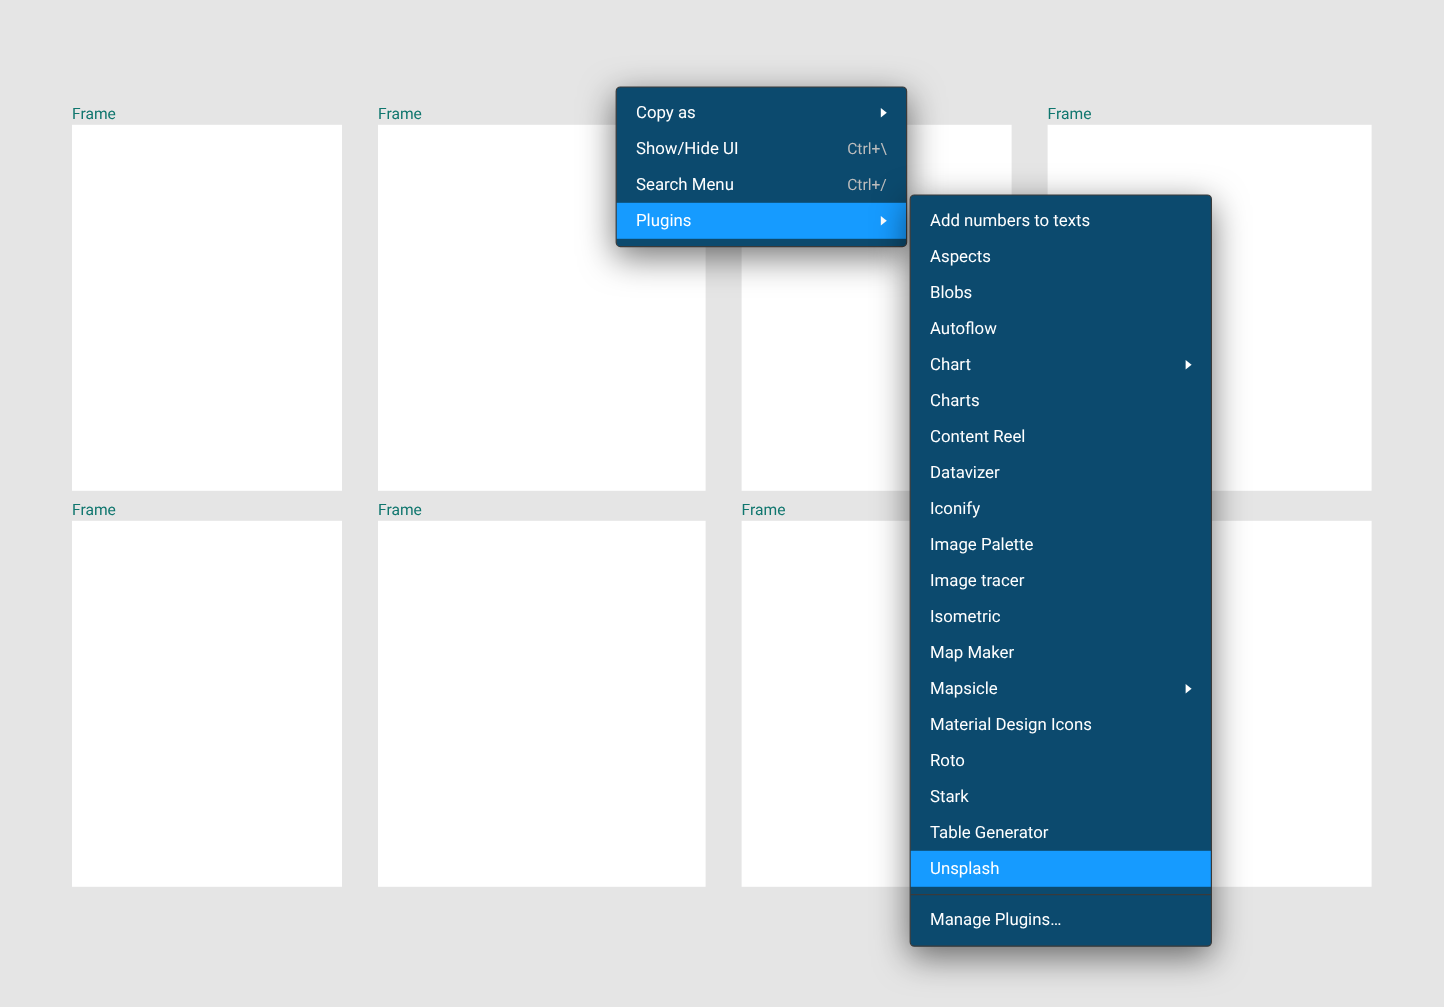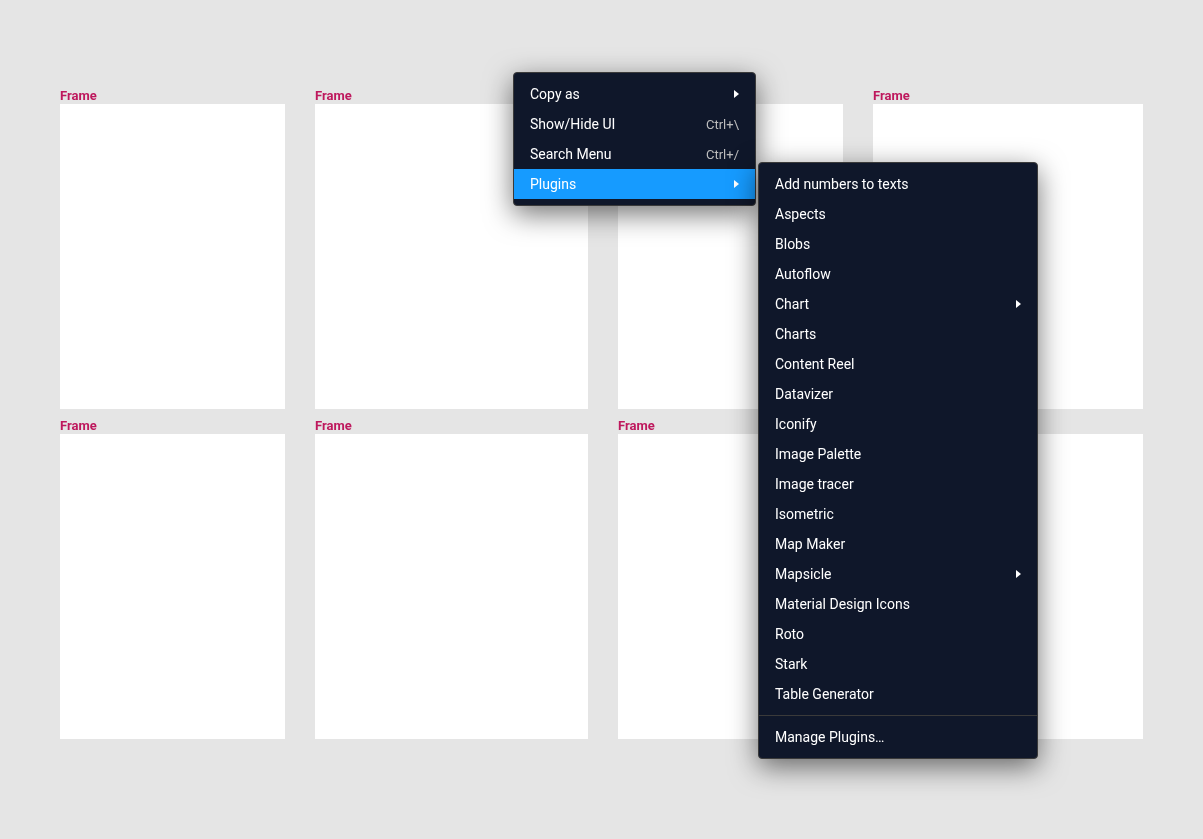--- a/index.html
+++ b/index.html
@@ -8,32 +8,32 @@
     background: #e5e5e5;
     font-family: -apple-system, BlinkMacSystemFont, "Segoe UI", Roboto, Helvetica, Arial, sans-serif;
     position: relative;
   }
 
   
   .canvas { position: absolute; inset: 0; }
   .frame-label {
     position: absolute;
     font-size: 13px;
-    color: #be185d;
-    font-weight: 700;
+    color: #0f766e;
+    font-weight: 400;
   }
   .frame-rect {
     position: absolute;
     background: #ffffff;
   }
 
   
   .menu {
     position: absolute;
-    background: #0f172a;
+    background: #0c4a6e;
     border: 1px solid #3a3a3a;
     border-radius: 4px;
     box-shadow: 0 8px 28px rgba(0,0,0,0.55);
     padding: 6px 0;
     color: #ffffff;
     font-size: 14px;
   }
   .menu-item {
     display: flex;
     align-items: center;
@@ -101,21 +101,21 @@
   <div class="menu-item">
     <span>Search Menu</span>
     <span class="shortcut">Ctrl+/</span>
   </div>
   <div class="menu-item selected">
     <span>Plugins</span>
     <span class="chev"></span>
   </div>
 </div>
 
-<div class="menu" style="left:758px; top:162px; width:280px;">
+<div class="menu" style="left:758px; top:162px; width:252px;">
   <div class="menu-item">
     <span>Add numbers to texts</span>
   </div>
   <div class="menu-item">
     <span>Aspects</span>
   </div>
   <div class="menu-item">
     <span>Blobs</span>
   </div>
   <div class="menu-item">
@@ -158,19 +158,22 @@
   </div>
   <div class="menu-item">
     <span>Roto</span>
   </div>
   <div class="menu-item">
     <span>Stark</span>
   </div>
   <div class="menu-item">
     <span>Table Generator</span>
   </div>
+  <div class="menu-item selected">
+    <span>Unsplash</span>
+  </div>
 
   <div class="menu-sep"></div>
 
   <div class="menu-item">
     <span>Manage Plugins…</span>
   </div>
 </div>
 
 </body></html>

